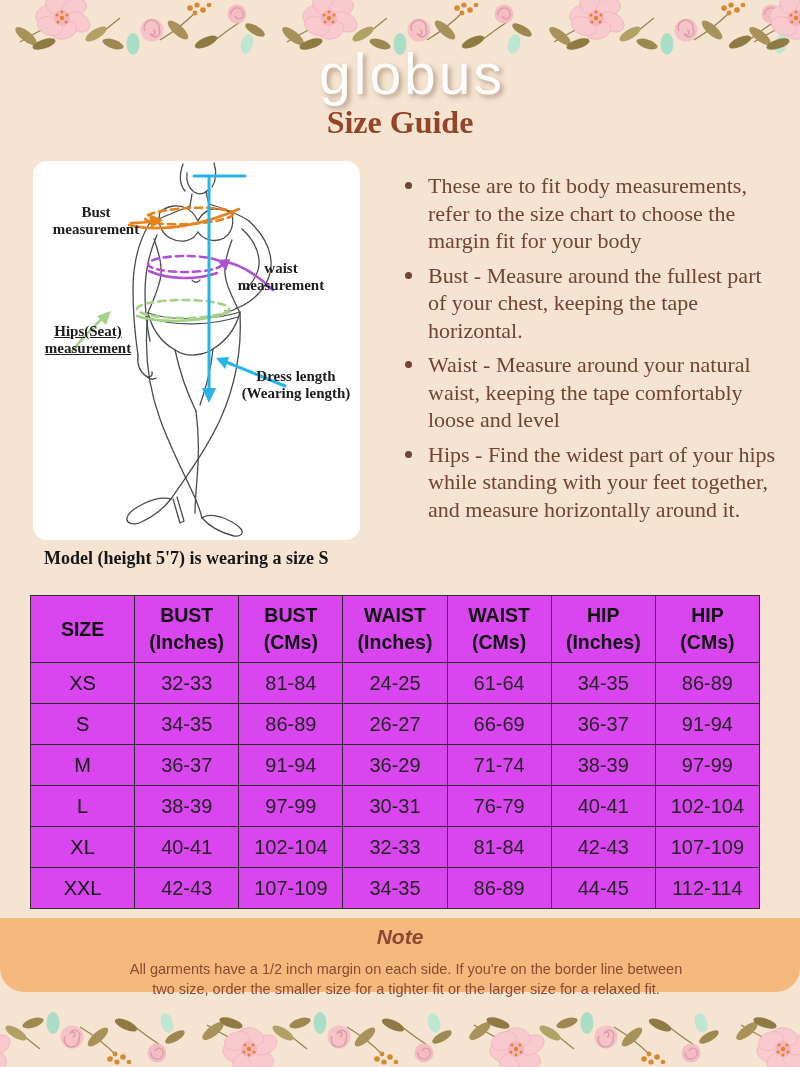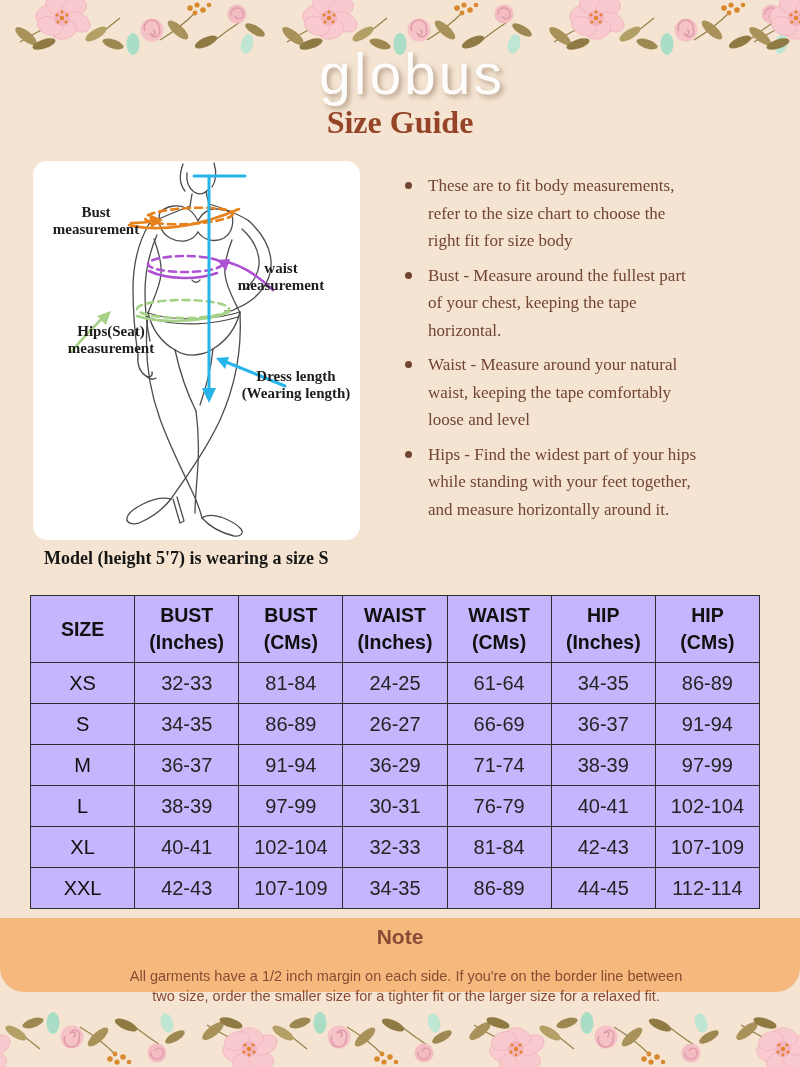--- a/index.html
+++ b/index.html
@@ -30,64 +30,64 @@
     background:#ffffff;border-radius:14px;
   }
   .card svg.figure{position:absolute;left:0;top:0;}
   .lbl{
     position:absolute;text-align:center;font-weight:700;
     font-size:15px;line-height:17px;color:#1d1d1d;white-space:nowrap;
   }
   .lbl div{white-space:nowrap;}
   #lbl-bust{left:8px;top:43px;width:110px;}
   #lbl-waist{left:196px;top:99px;width:104px;}
-  #lbl-hips{left:23px;top:162px;width:110px;}
+  #lbl-hips{left:0;top:162px;width:110px;text-decoration:underline;}
   #lbl-dress{left:200px;top:207px;width:126px;}
   
   .instructions{
     position:absolute;left:400px;top:172px;width:395px;
     color:var(--text_brown,#714531);
-    font-size:17px;line-height:27.5px;
+    font-size:22px;line-height:27.5px;
     list-style:none;margin:0;padding:0;
   }
   .instructions li{position:relative;padding-left:28px;margin-bottom:7px;}
   .instructions li::before{
     content:"";position:absolute;left:5px;top:10px;width:7px;height:7px;
     border-radius:50%;background:var(--text_brown,#714531);
   }
   .instructions li div{white-space:nowrap;}
   
   .model-caption{
     position:absolute;left:44px;top:548px;
     font-size:18px;font-weight:700;color:#161616;white-space:nowrap;
   }
   
   table.size-table{
     position:absolute;left:30px;top:595px;width:730px;
-    border-collapse:collapse;background:#c4b5fd;
+    border-collapse:collapse;background:#d946ef;
     font-family:"Liberation Sans",sans-serif;table-layout:fixed;
   }
   table.size-table th,table.size-table td{
     border:1.5px solid #2d2d2d;text-align:center;vertical-align:middle;padding:0;
   }
   table.size-table thead th{
     height:66px;font-size:19.5px;font-weight:700;color:#101010;line-height:27px;
   }
   table.size-table tbody td{
     height:40px;font-size:20px;font-weight:400;color:#242424;
   }
   table.size-table tbody td:first-child{font-weight:400;color:#101010;border-radius:18px;}
   
   .note{
     position:absolute;left:0;top:918px;width:800px;height:74px;
     background:var(--note_bg,#f5b97e);border-radius:0 0 24px 24px;
     text-align:center;font-family:"Liberation Sans",sans-serif;
     color:var(--note_text,#8a4a33);
   }
-  .note .note-title{margin:7px 0 17px;font-size:21px;font-weight:700;}
+  .note .note-title{margin:7px 0 10px;font-size:21px;font-weight:700;font-style:italic;}
   .note .note-body div{font-size:14.5px;line-height:20px;font-weight:500;white-space:nowrap;margin-left:12px;}
 </style>
 </head>
 <body>
 
 <svg class="flowers-top" viewBox="0 0 800 58" aria-hidden="true">
   <defs>
     <g id="fcluster">
       <path d="M20,42 Q40,30 58,22 M95,38 Q110,26 120,18 M160,40 Q180,28 196,12 M215,40 Q228,30 240,22" stroke="#96824a" stroke-width="1.2" fill="none"></path>
       <ellipse cx="26" cy="36" rx="13" ry="5" fill="#a8925a" transform="rotate(38 26 36)"></ellipse>
@@ -228,21 +228,21 @@
   <div class="lbl" id="lbl-dress">
     <div>Dress length</div>
     <div>(Wearing length)</div>
   </div>
 </div>
 
 <ul class="instructions">
   <li>
     <div>These are to fit body measurements,</div>
     <div>refer to the size chart to choose the</div>
-    <div>right fit for size body</div>
+    <div>margin fit for your body</div>
   </li>
   <li>
     <div>Bust - Measure around the fullest part</div>
     <div>of your chest, keeping the tape</div>
     <div>horizontal.</div>
   </li>
   <li>
     <div>Waist - Measure around your natural</div>
     <div>waist, keeping the tape comfortably</div>
     <div>loose and level</div>

